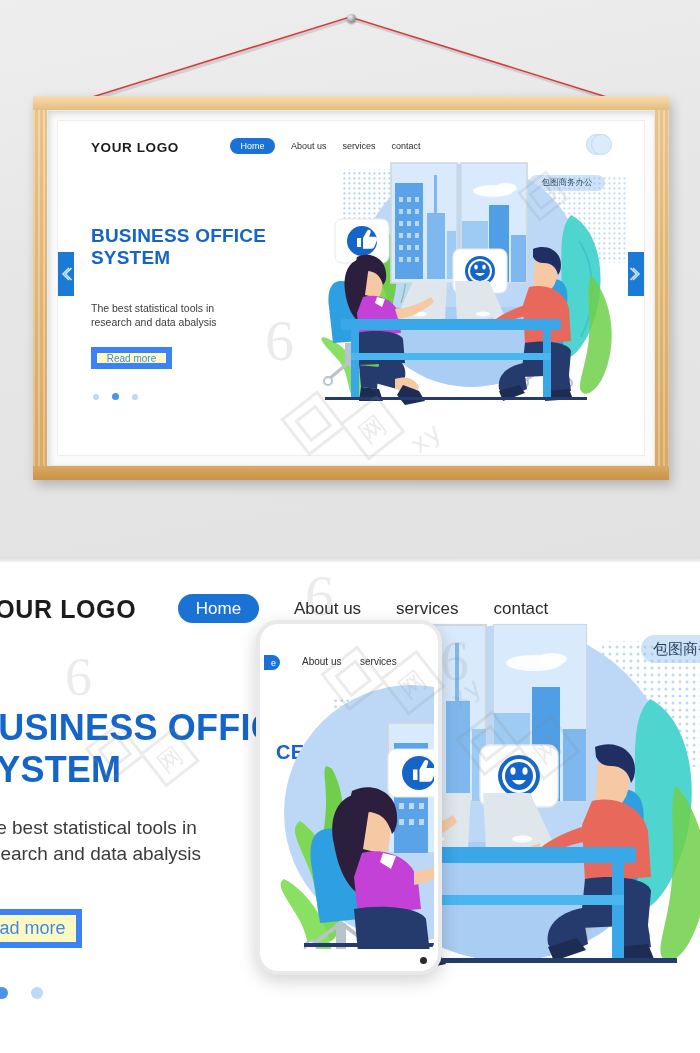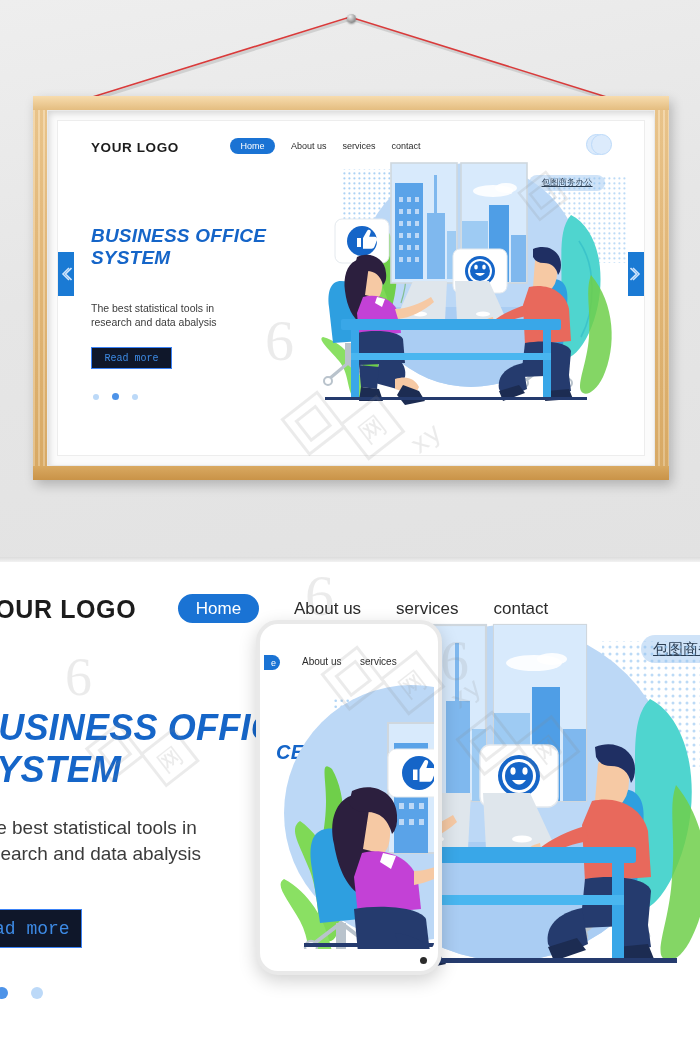--- a/index.html
+++ b/index.html
@@ -77,41 +77,39 @@
   }
   .nav-link { color:#2b2b2b; white-space:nowrap;text-align:right; }
   .lp-avatar { position:absolute; }
   .lp-avatar .c1, .lp-avatar .c2 {
     position:absolute; border-radius:50%;
     border:1px solid #bcdafa; background:#dcebfc;
   }
   .lp-title {
     position:absolute; color:#1565c8; font-weight:bold; line-height:1.16;
     letter-spacing:.2px;
-    font-style:italic;
   }
   .lp-sub { position:absolute; color:#3b3b3b; line-height:1.35; }
   .lp-btn {
-    position:absolute; border:1px solid #3b82f6; color:#3d8ae4;
+    position:absolute; border:6px solid #3b82f6; color:#3d8ae4;
     display:flex; align-items:center; justify-content:center;
-    background:#0f172a; white-space:nowrap;font-family:Liberation Mono, monospace;
+    background:#fef9c3; white-space:nowrap;
   }
   .lp-dots { position:absolute; display:flex; align-items:center; }
   .dot { border-radius:50%; background:#bcd9f8; }
   .dot.on { background:#4d93e8; }
   .arrow {
     position:absolute; background:#1a7ad4;
     display:flex; align-items:center; justify-content:center;
   }
   .arrow svg { display:block; }
   .badge-cn {
     position:absolute; background:#cfe3f8; color:#2a3d52;
     border-radius:999px; display:flex; align-items:center; justify-content:center;
     white-space:nowrap;
-    text-decoration:underline;
   }
 
   
   .illus { position:absolute; overflow:hidden; }
   .illus svg { display:block; width:100%; height:100%; }
 
   
   .bottom {
     position:absolute; left:0; top:562px; width:700px; height:491px;
     background:#ffffff; overflow:hidden;

